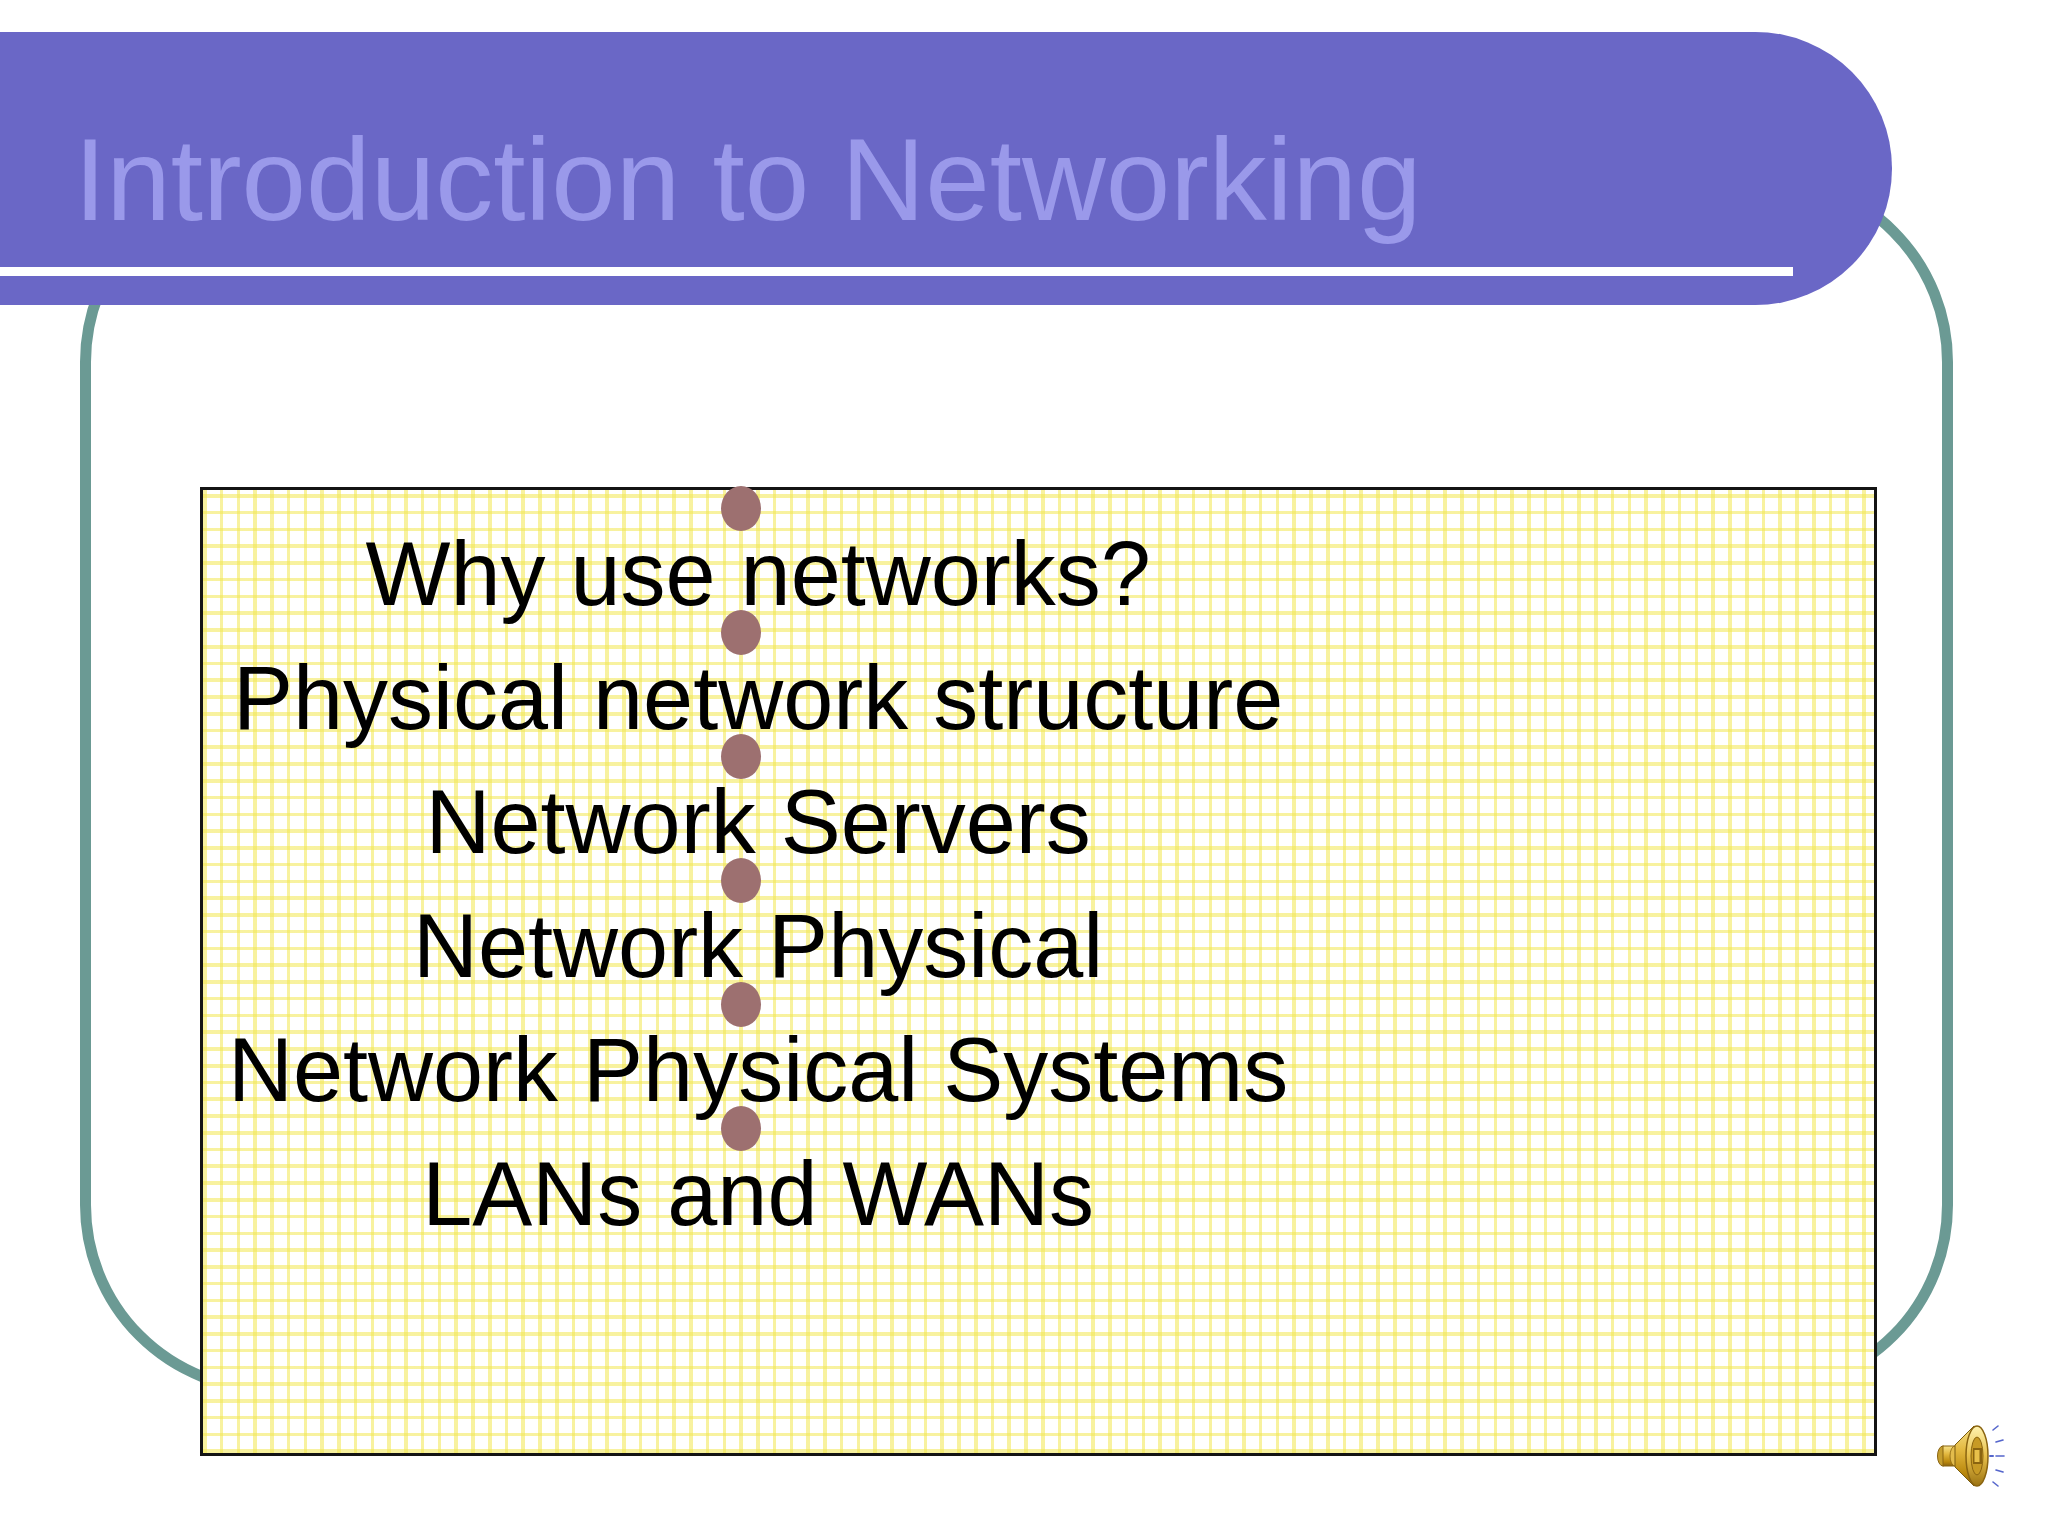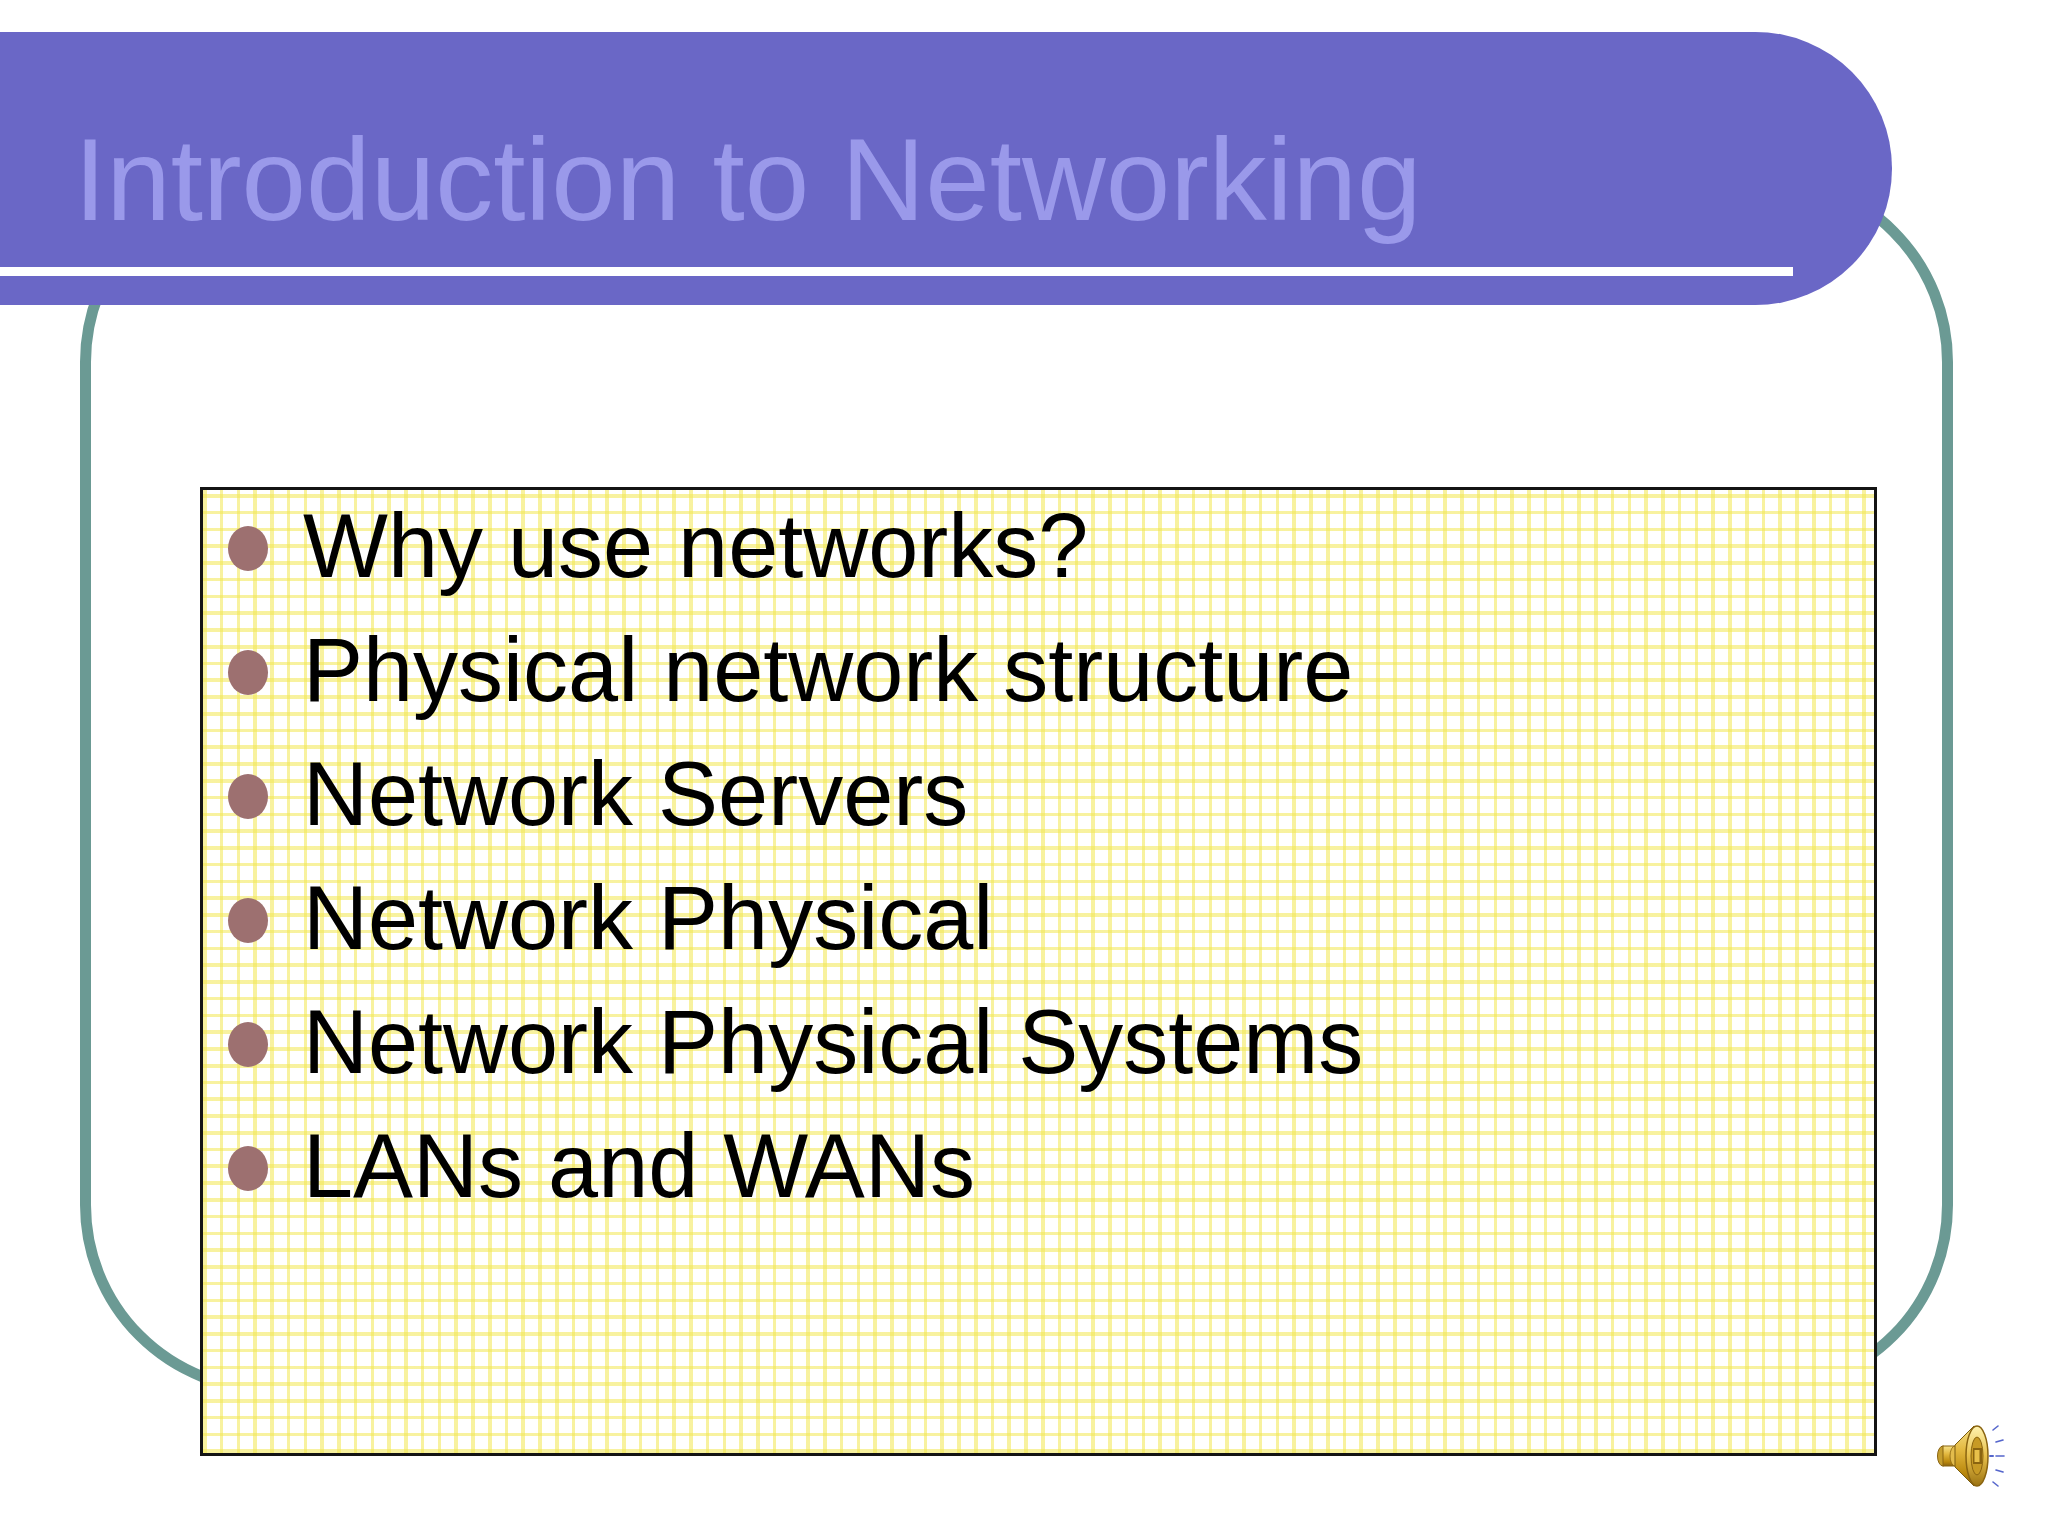--- a/index.html
+++ b/index.html
@@ -81,20 +81,21 @@
     left: 25px;   
     top: -4px;
     margin: 0;
     padding: 0;
     list-style: none;
   }
   .bullet-item {
     height: 124px;
     display: flex;
     align-items: center;
+    flex-direction: column;
   }
   .bullet-dot {
     flex: 0 0 auto;
     width: 40px;
     height: 45px;
     border-radius: 50%;
     background: var(--bullet-dot, #9D7070);
     margin-right: 35px;
   }
   .bullet-text {

